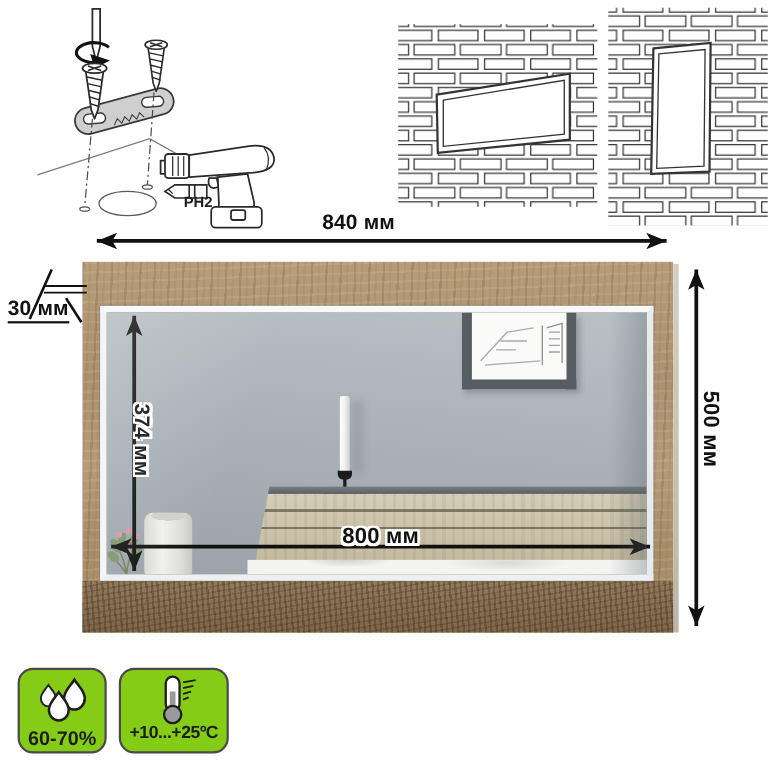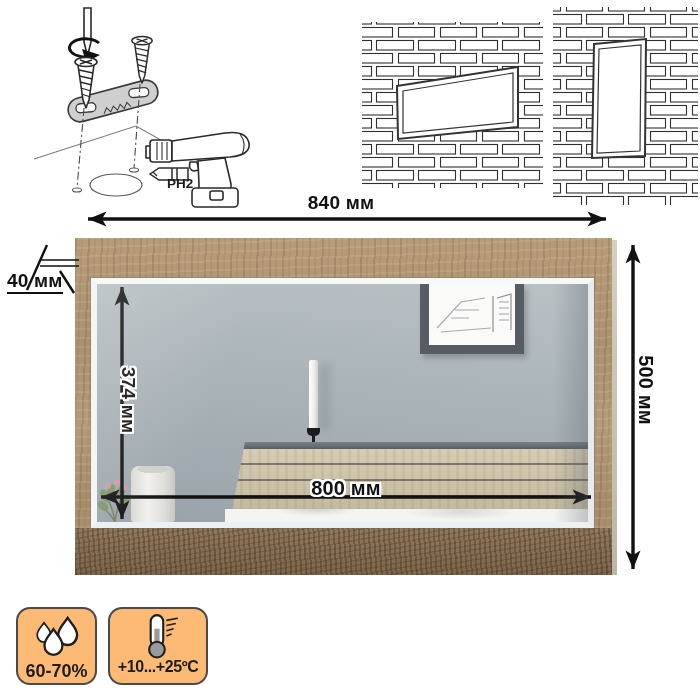--- a/index.html
+++ b/index.html
@@ -55,21 +55,21 @@
   .bed{position:absolute;left:128px;right:0;top:225px;height:13px;background:
         radial-gradient(60px 10px at 25% 0%, rgba(200,200,196,.8), rgba(0,0,0,0) 70%),
         radial-gradient(80px 12px at 65% 20%, rgba(205,205,200,.7), rgba(0,0,0,0) 70%),
         #f4f4f2;}
   .vase{position:absolute;left:34px;top:182px;width:44px;height:56px;border-radius:8px 8px 3px 3px;
       background:radial-gradient(26px 7px at 50% 3px, #cfcfcb 60%, rgba(0,0,0,0) 62%),
                  linear-gradient(90deg,#d8d8d4,#f1f0ec 38%,#dcdcd8 78%,#c7c7c3);}
   .plant{position:absolute;left:-2px;top:188px;}
   
   .badge{position:absolute;top:607px;height:78px;box-sizing:border-box;border:2.4px solid var(--badge-border,#4a4a4a);
-      border-radius:14px;background:#fdba74;display:flex;flex-direction:column;align-items:center;justify-content:flex-start;}
+      border-radius:14px;background:#84cc16;display:flex;flex-direction:column;align-items:center;justify-content:flex-start;}
   .badge-label{font-weight:bold;color:#1d1d1d;margin-top:-2px;}
 </style>
 </head>
 <body>
 
 <div id="stage">
 
   <svg class="abs" style="left:20px;top:4px" width="245" height="210" viewBox="0 0 245 210">
 
     <path d="M14 155 L116 122 L205 172" fill="none" stroke="#7a7a7a" stroke-width="1.1"></path>
@@ -234,25 +234,25 @@
       <line x1="101" y1="497" x2="591" y2="497" marker-start="url(#arr)" marker-end="url(#arr)"></line>
     </g>
     <g stroke="#111">
       <line x1="40" y1="260" x2="79" y2="260" stroke-width="1.6"></line>
       <line x1="40" y1="266" x2="79" y2="266" stroke-width="1.6"></line>
       <line x1="47" y1="245" x2="27" y2="290" stroke-width="2.4"></line>
       <line x1="60" y1="271" x2="74" y2="293" stroke-width="2.4"></line>
     </g>
   </svg>
 
-  <div class="dim center" style="left:341px;top:193px">840 мм</div>
+  <div class="dim center" style="left:326px;top:193px">840 мм</div>
   <div class="dim vert" style="left:636px;top:390px;font-size:20px">500 мм</div>
   <div class="dim vert halo" style="left:119px;top:400px">374 мм</div>
   <div class="dim halo" style="left:346px;top:478px;transform:translateX(-50%);font-size:20px">800 мм</div>
-  <div class="dim underline" style="left:7px;top:271px">40 мм</div>
+  <div class="dim underline" style="left:7px;top:271px">30 мм</div>
 
   <div class="badge" style="left:16px;width:81px">
     <svg width="52" height="50" viewBox="0 0 44 42" style="margin-top:4px">
       <g fill="#fff" stroke="#1e1e1e" stroke-width="2">
         <path transform="translate(11,16) scale(0.72)" d="M0 -11 C3.5 -5.5 8 -2.5 8 3.5 A8 8.4 0 1 1 -8 3.5 C-8 -2.5 -3.5 -5.5 0 -11 Z"></path>
         <path transform="translate(31,15)" d="M0 -11 C3.5 -5.5 8 -2.5 8 3.5 A8 8.4 0 1 1 -8 3.5 C-8 -2.5 -3.5 -5.5 0 -11 Z"></path>
         <path transform="translate(19,24) scale(0.95)" d="M0 -11 C3.5 -5.5 8 -2.5 8 3.5 A8 8.4 0 1 1 -8 3.5 C-8 -2.5 -3.5 -5.5 0 -11 Z"></path>
       </g>
     </svg>
     <div class="badge-label" style="font-size:18px">60-70%</div>

